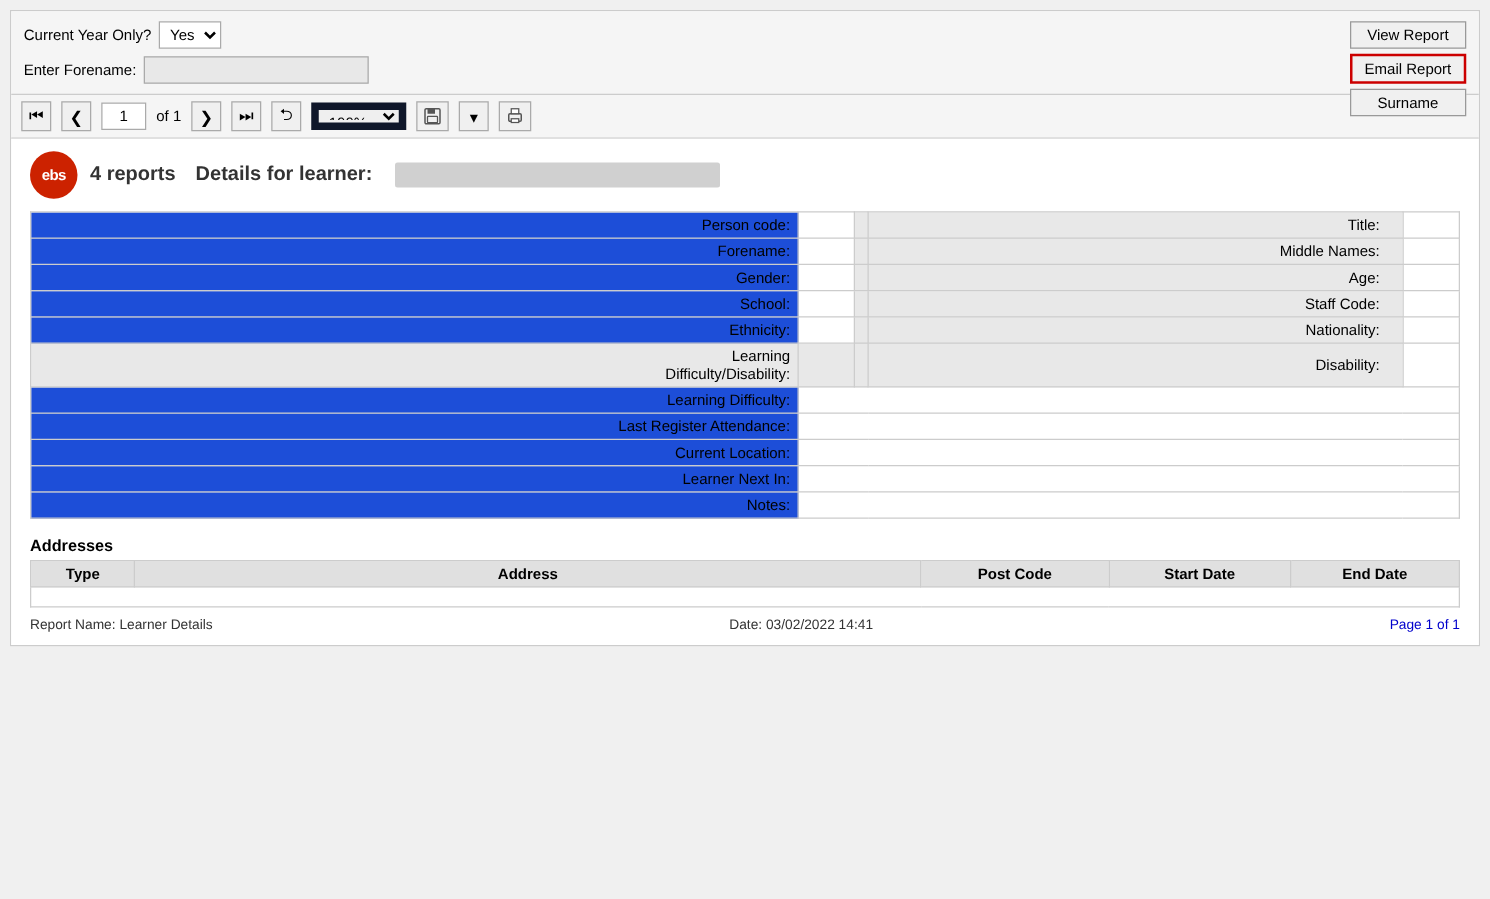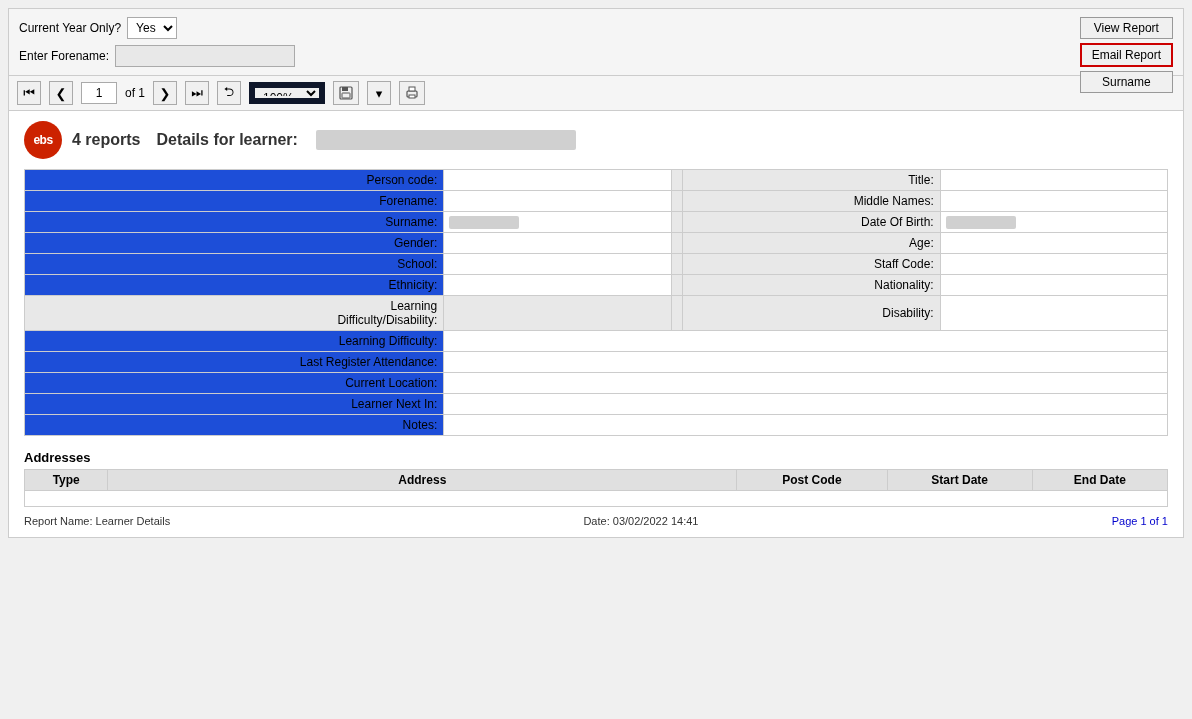--- a/index.html
+++ b/index.html
@@ -90,21 +90,21 @@
       vertical-align: middle;
     }
 
     
     .details-table { width: 100%; border-collapse: collapse; font-size: 12px; margin-bottom: 14px; }
     .details-table td { padding: 3px 5px; }
 
     
     .details-table .left-label { text-align: right; background: #1d4ed8; border: 1px solid #ccc; padding: 3px 6px 3px 5px; }
     .details-table .left-value { background: #fff; border: 1px solid #ccc; padding: 3px 5px; }
-    .details-table .right-label { text-align: right; background: #e8e8e8; border: 1px solid #ccc; padding: 3px 6px 3px 5px; }
+    .details-table .right-label { text-align: right; background: #e8e8e8; border: 1px solid #ccc; padding: 3px 18px 3px 5px; }
     .details-table .right-value { background: #fff; border: 1px solid #ccc; padding: 3px 5px; }
 
     
     .section-title { font-weight: bold; font-size: 13px; margin-bottom: 4px; }
     .addresses-table { width: 100%; border-collapse: collapse; font-size: 12px; }
     .addresses-table th { background: #e0e0e0; border: 1px solid #ccc; padding: 3px 6px; text-align: center; font-weight: bold; }
     .addresses-table td { border: 1px solid #ccc; padding: 3px 6px; background: #fff; }
 
     
     .report-footer { display: flex; justify-content: space-between; align-items: center; margin-top: 8px; font-size: 11px; color: #333; }
@@ -191,31 +191,20 @@
         </tr>
 
         <tr>
           <td class="left-label">Forename:</td>
           <td class="left-value"></td>
           <td style="background:#e8e8e8; border:1px solid #ccc;"></td>
           <td class="right-label">Middle Names:</td>
           <td class="right-value"></td>
         </tr>
 
-        <tr>
-          <td class="left-label">Surname:</td>
-          <td class="left-value">
-            <span class="blurred-box" style="width:70px;"></span>
-          </td>
-          <td style="background:#e8e8e8; border:1px solid #ccc;"></td>
-          <td class="right-label">Date Of Birth:</td>
-          <td class="right-value">
-            <span class="blurred-box" style="width:70px;"></span>
-          </td>
-        </tr>
 
         <tr>
           <td class="left-label">Gender:</td>
           <td class="left-value"></td>
           <td style="background:#e8e8e8; border:1px solid #ccc;"></td>
           <td class="right-label">Age:</td>
           <td class="right-value"></td>
         </tr>
 
         <tr>

